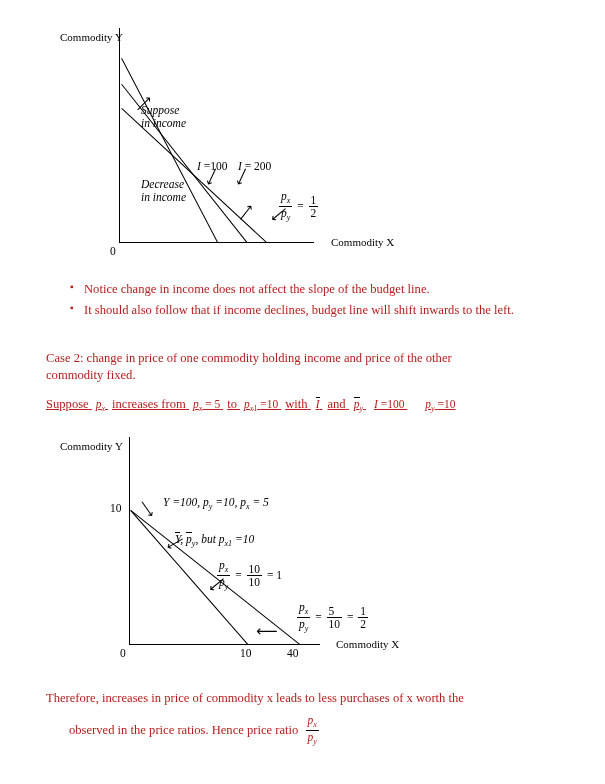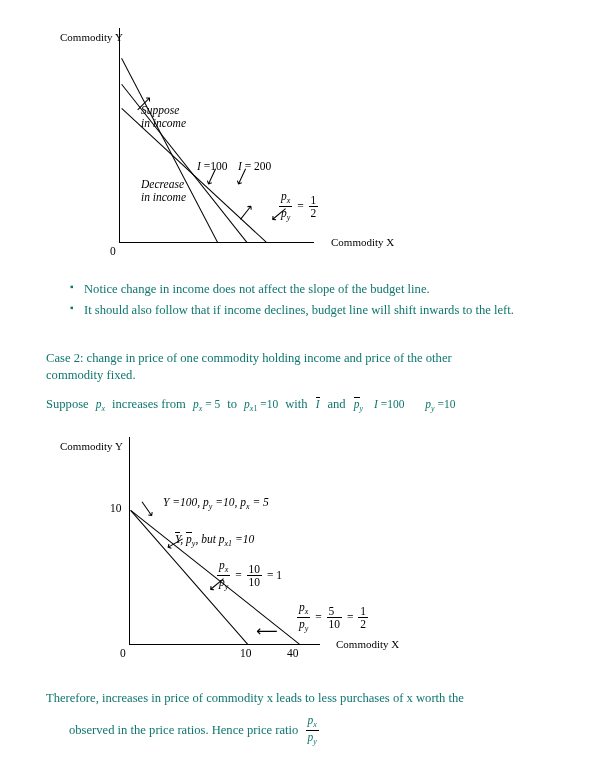--- a/index.html
+++ b/index.html
@@ -95,21 +95,21 @@
     line-height: 1;
     color: #000;
   }
 
   
   .textblock {
     position: absolute;
     font-family: "Liberation Serif", serif;
     font-size: 12.6px;
     line-height: 1.35;
-    color: #0f766e;
+    color: #b91c1c;
   }
   ul.bullets {
     margin: 0;
     padding: 0 0 0 22px;
     list-style: none;
   }
   ul.bullets li {
     position: relative;
     margin-bottom: 4px;
     padding-left: 14px;
@@ -187,21 +187,21 @@
       <li>Notice change in income does not affect the slope of the budget line.</li>
       <li>It should also follow that if income declines, budget line will shift inwards to the left.</li>
     </ul>
   </div>
 
   <div class="textblock" style="left:46px; top:350px; width:520px;">
     <div>Case 2: change in price of one commodity holding income and price of the other</div>
     <div>commodity fixed.</div>
   </div>
 
-  <div class="textblock" style="left:46px; top:396px; width:540px;">
+  <div class="textblock" style="left:46px; top:396px; width:540px;text-decoration:underline;">
     <span>Suppose</span>
     <span class="mathlabel" style="position:relative; margin-left:4px;">
       <span class="mi">p</span><span class="sub">x</span>
     </span>
     <span style="margin-left:4px;">increases from</span>
     <span class="mathlabel" style="position:relative; margin-left:4px;">
       <span class="mi">p</span><span class="sub">x</span> <span>= 5</span>
     </span>
     <span style="margin-left:4px;">to</span>
     <span class="mathlabel" style="position:relative; margin-left:4px;">

